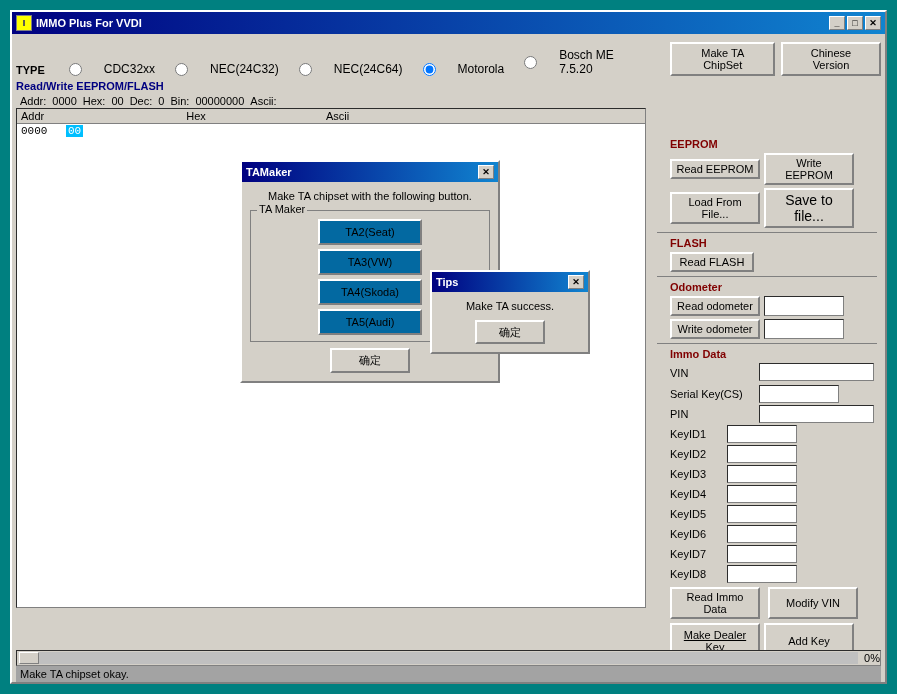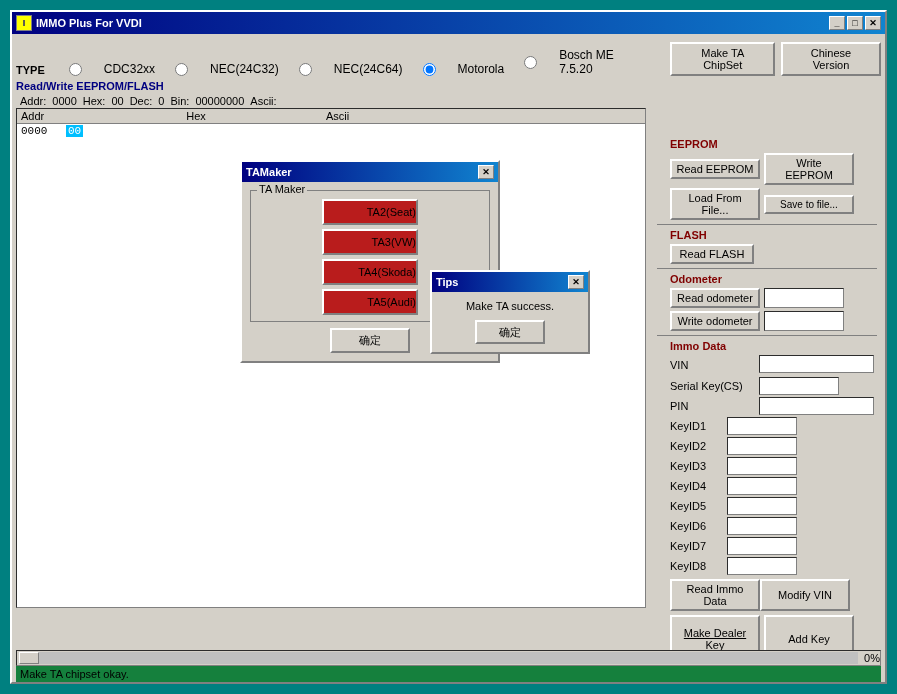--- a/index.html
+++ b/index.html
@@ -267,21 +267,21 @@
       border-bottom-color: #808080;
       border-right-color: #808080;
     }
 
     .status-bar {
       position: absolute;
       bottom: 0;
       left: 4px;
       right: 4px;
       height: 16px;
-      background: #15803d;
+      background: #a3a3a3;
       display: flex;
       align-items: center;
       font-size: 11px;
       padding: 0 4px;
     }
 
     
     .dialog-tamaker {
       position: absolute;
       top: 160px;
@@ -334,31 +334,30 @@
     }
 
     .dialog-buttons-col {
       display: flex;
       flex-direction: column;
       gap: 4px;
       align-items: center;
     }
 
     .dialog-ta-btn {
-      width: 96px;
+      width: 104px;
       height: 26px;
-      background: #b91c1c;
+      background: #0369a1;
       border: 2px solid;
       border-top-color: #ffffff;
       border-left-color: #ffffff;
       border-bottom-color: #808080;
       border-right-color: #808080;
       font-size: 11px;
       cursor: pointer;
-      text-align: right;
     }
 
     .dialog-ok-row {
       display: flex;
       justify-content: center;
       margin-top: 4px;
     }
 
     
     .dialog-tips {
@@ -483,21 +482,21 @@
       <div class="right-panel">
 
         <div class="panel-section">
           <div class="panel-section-title">EEPROM</div>
           <div class="panel-row">
             <button class="win-btn" style="width:90px; font-size:11px; padding:2px 4px;">Read EEPROM</button>
             <button class="win-btn" style="width:90px; font-size:11px; padding:2px 16px;">Write EEPROM</button>
           </div>
           <div class="panel-row">
             <button class="win-btn" style="width:90px; font-size:11px; padding:2px 4px;">Load From File...</button>
-            <button class="win-btn" style="width:90px; font-size:10px; padding:2px 4px;">Save to file...</button>
+            <button class="win-btn" style="width:90px; font-size:14px; padding:2px 4px;">Save to file...</button>
           </div>
         </div>
 
         <div class="divider"></div>
 
         <div class="panel-section">
           <div class="panel-section-title">FLASH</div>
           <div class="panel-row">
             <button class="win-btn" style="width:84px; font-size:11px; padding:2px 4px;">Read FLASH</button>
           </div>
@@ -561,27 +560,27 @@
             </div>
             <div class="immo-field">
               <label>KeyID7</label>
               <input type="text" class="immo-input" value="" style="">
             </div>
             <div class="immo-field">
               <label>KeyID8</label>
               <input type="text" class="immo-input" value="" style="">
             </div>
           </div>
-          <div style="display:flex; gap:0; margin-top:4px;">
+          <div style="display:flex; gap:8px; margin-top:4px;">
             <button class="win-btn" style="width:90px; font-size:11px; padding:2px 4px;">Read Immo Data</button>
             <button class="win-btn" style="width:90px; font-size:11px; padding:2px 4px;">Modify VIN</button>
           </div>
           <div style="display:flex; gap:4px; margin-top:4px;">
             <button class="win-btn" style="width:90px; font-size:11px; padding:2px 4px;text-decoration:underline;">Make Dealer Key</button>
-            <button class="win-btn" style="width:90px; font-size:11px; padding:16px 4px;">Add Key</button>
+            <button class="win-btn" style="width:90px; font-size:11px; padding:10px 4px;">Add Key</button>
           </div>
         </div>
       </div>
     </div>
   </div>
 
   <div class="scrollbar-area">
     <div class="scrollbar-track">
       <div class="scroll-thumb"></div>
     </div>
@@ -594,20 +593,21 @@
 </div>
 
 <div class="dialog-tamaker">
   <div class="dialog-title">
     <span>TAMaker</span>
     <div style="margin-left:auto;">
       <button class="title-btn close-btn">✕</button>
     </div>
   </div>
   <div class="dialog-content">
+    <div class="dialog-msg">Make TA chipset with the following button.</div>
     <div class="dialog-group-box">
       <span class="dialog-group-label">TA Maker</span>
       <div class="dialog-buttons-col">
         <button class="dialog-ta-btn">TA2(Seat)</button>
         <button class="dialog-ta-btn">TA3(VW)</button>
         <button class="dialog-ta-btn">TA4(Skoda)</button>
         <button class="dialog-ta-btn">TA5(Audi)</button>
       </div>
     </div>
     <div class="dialog-ok-row">

